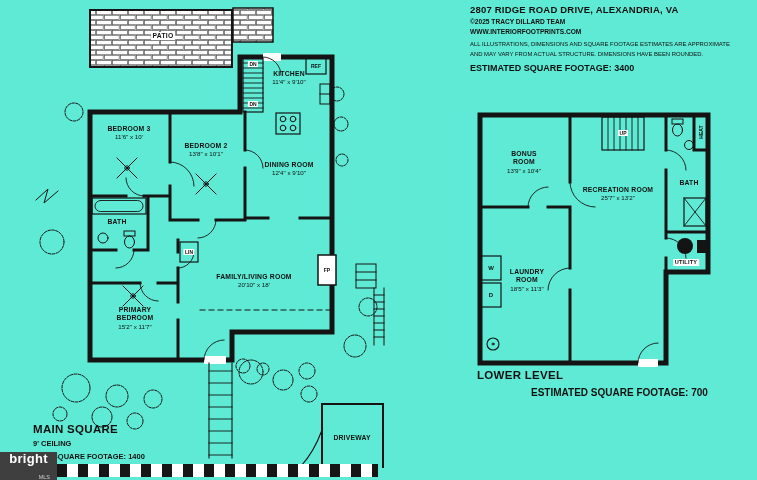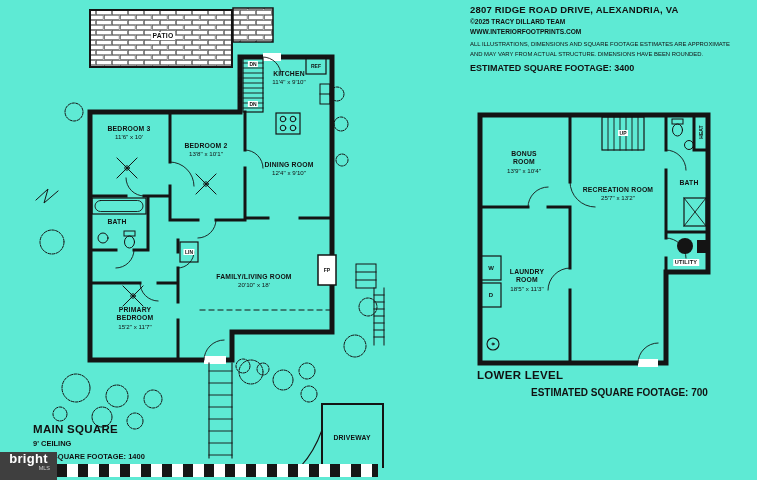--- a/index.html
+++ b/index.html
@@ -10,21 +10,21 @@
   .rlabel{position:absolute;z-index:2;transform:translateX(-50%);text-align:center;color:#111;}
   .room-name{font-size:6.8px;font-weight:bold;letter-spacing:.2px;line-height:1.25;white-space:nowrap;}
   .room-dims{font-size:6.2px;line-height:1.3;white-space:nowrap;}
   .wrap .room-name{white-space:normal;}
   .fixture{position:absolute;z-index:2;font-size:5px;font-weight:bold;
            transform:translate(-50%,-50%);white-space:nowrap;color:#111;}
   .bg{background:#fff;padding:0 1.5px;}
   .rot{transform:translate(-50%,-50%) rotate(-90deg);}
   .b{font-weight:bold;}
   .mls-badge{position:absolute;left:0;top:452px;width:57px;height:28px;background:#3f3f3f;
-             z-index:5;display:flex;flex-direction:column;align-items:center;justify-content:flex-start;line-height:1;}
+             z-index:5;display:flex;flex-direction:column;align-items:center;justify-content:space-between;line-height:1;}
   .mls-word{font-size:13px;font-weight:bold;color:#fff;letter-spacing:.3px;}
   .mls-sub{font-size:5.5px;color:#cfcfcf;align-self:flex-end;margin-right:7px;margin-top:1px;}
   .barcode{position:absolute;left:57px;top:464px;width:321px;height:13px;z-index:4;
            background:repeating-linear-gradient(90deg,#161616 0 10px,#ffffff 10px 21px);}
 </style>
 </head>
 <body>
 
 <div class="stage">
 

